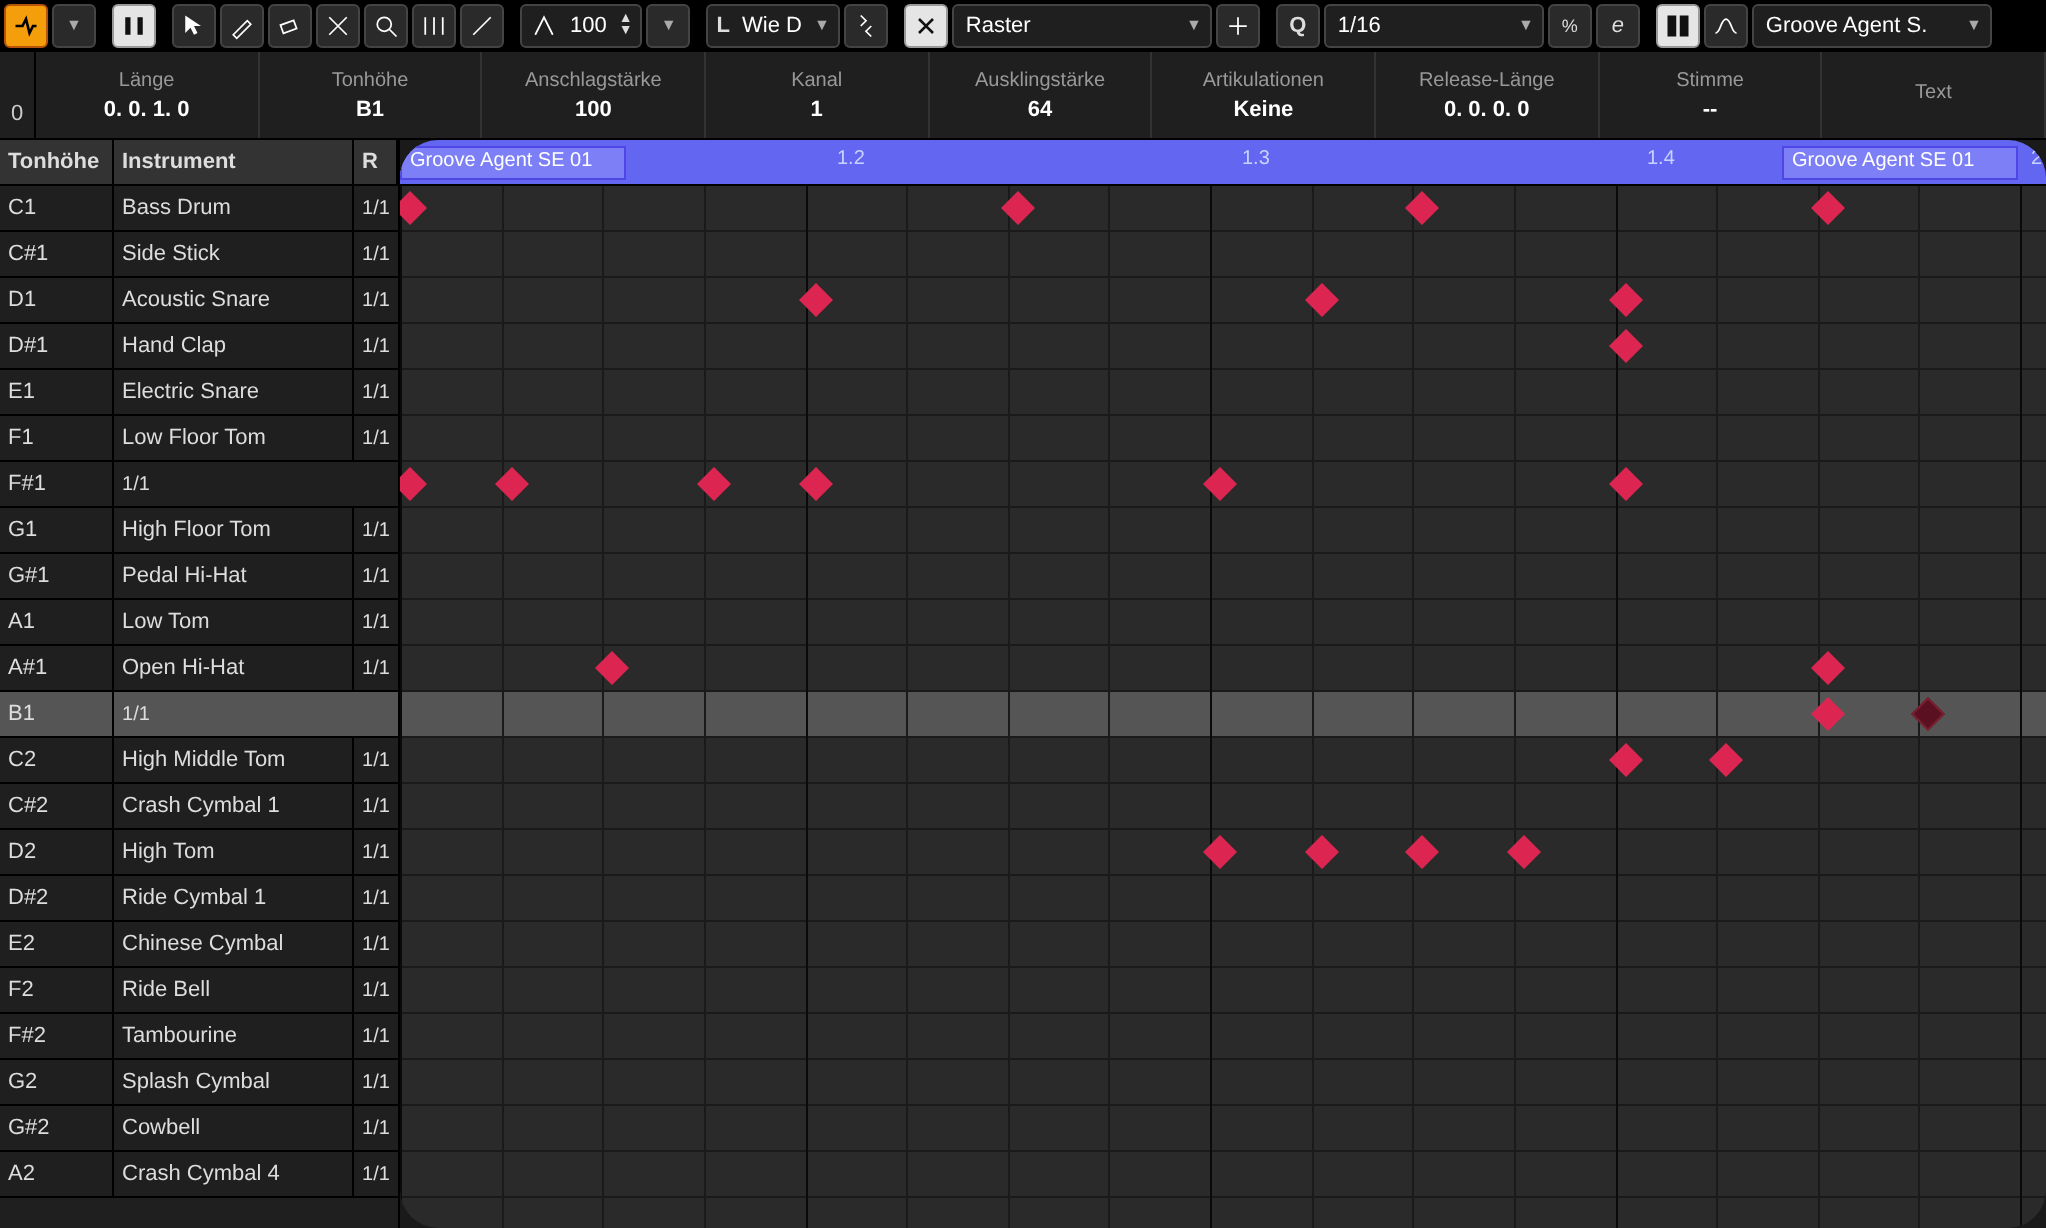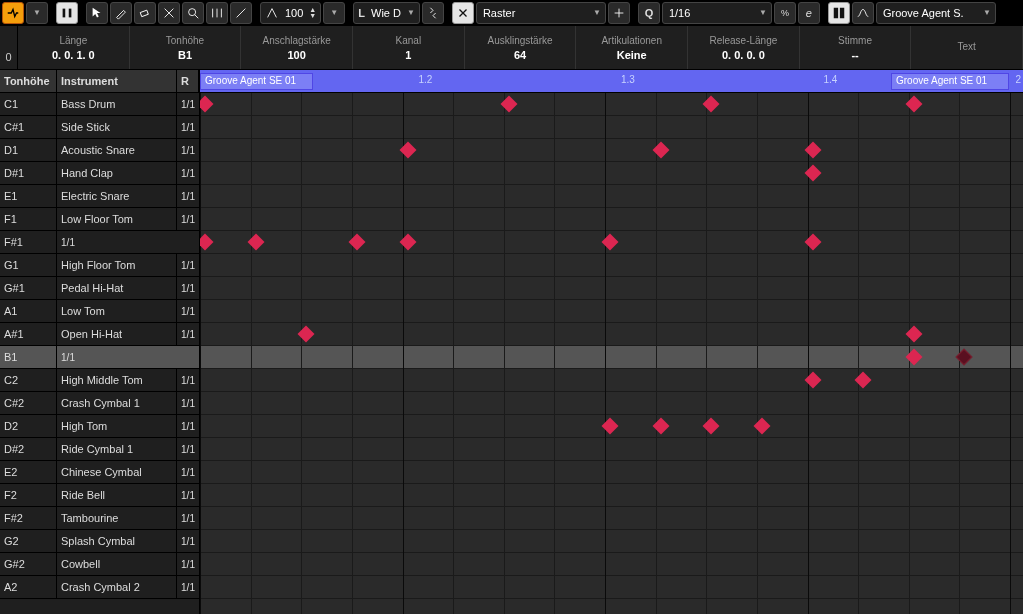--- a/index.html
+++ b/index.html
@@ -111,20 +111,21 @@
 }
 .lp-row.sel { background: #555; }
 .lp-c1 { width: 57px; border-right: 1px solid #000; display: flex; align-items: center; padding-left: 4px; color: #ddd; }
 .lp-c2 { flex: 1; border-right: 1px solid #000; display: flex; align-items: center; padding-left: 4px; color: #ddd; white-space: nowrap; overflow: hidden; }
 .lp-c3 { width: 22px; display: flex; align-items: center; justify-content: center; color: #ddd; font-size: 10px; }
 .grid-panel {
   flex: 1;
   position: relative;
   overflow: hidden;
   background: #2a2a2a;
+  border-radius: 19px;
 }
 .ruler {
   position: absolute;
   top: 0;
   left: 0;
   right: 0;
   height: 23px;
   background: #6366f1;
   border-bottom: 1px solid #000;
   z-index: 5;
@@ -472,21 +473,21 @@
           <div class="lp-c2">Splash Cymbal</div>
           <div class="lp-c3">1/1</div>
         </div>
         <div class="lp-row">
           <div class="lp-c1">G#2</div>
           <div class="lp-c2">Cowbell</div>
           <div class="lp-c3">1/1</div>
         </div>
         <div class="lp-row">
           <div class="lp-c1">A2</div>
-          <div class="lp-c2">Crash Cymbal 2</div>
+          <div class="lp-c2">Crash Cymbal 4</div>
           <div class="lp-c3">1/1</div>
         </div>
       </div>
   </div>
   <div class="grid-panel">
     <div class="ruler">
       <div class="ruler-clip" id="rclip-l" style="left:0;width:113px;">Groove Agent SE 01</div>
       <div id="ruler-ticks">
           <div class="ruler-tick" style="left: 202.5px;">1.2</div>
           <div class="ruler-tick" style="left: 405px;">1.3</div>

